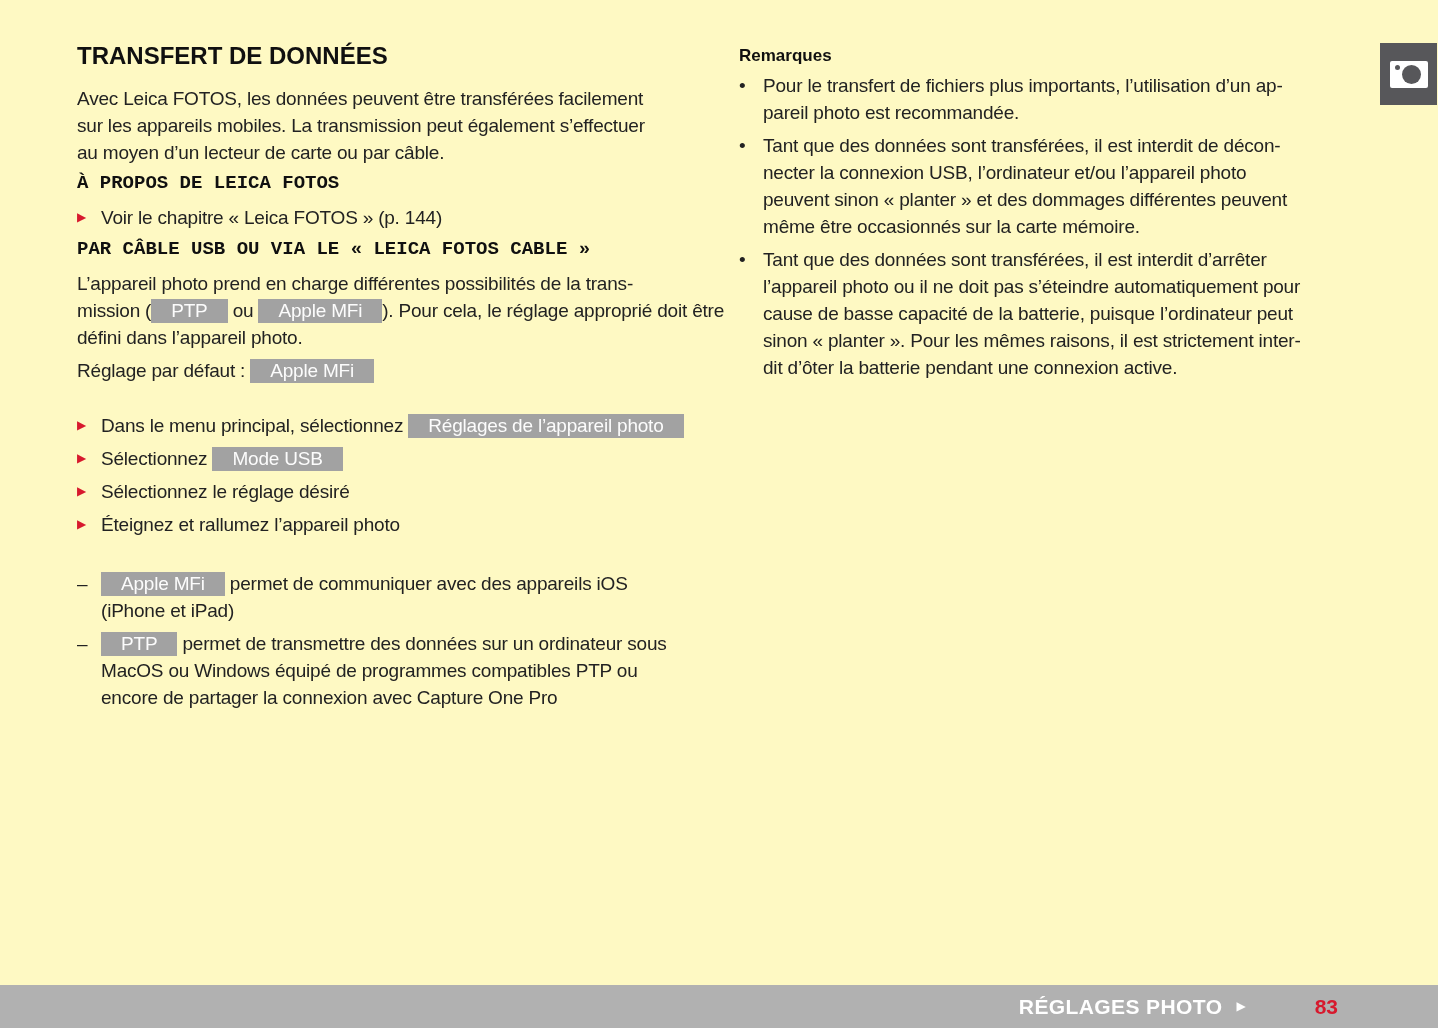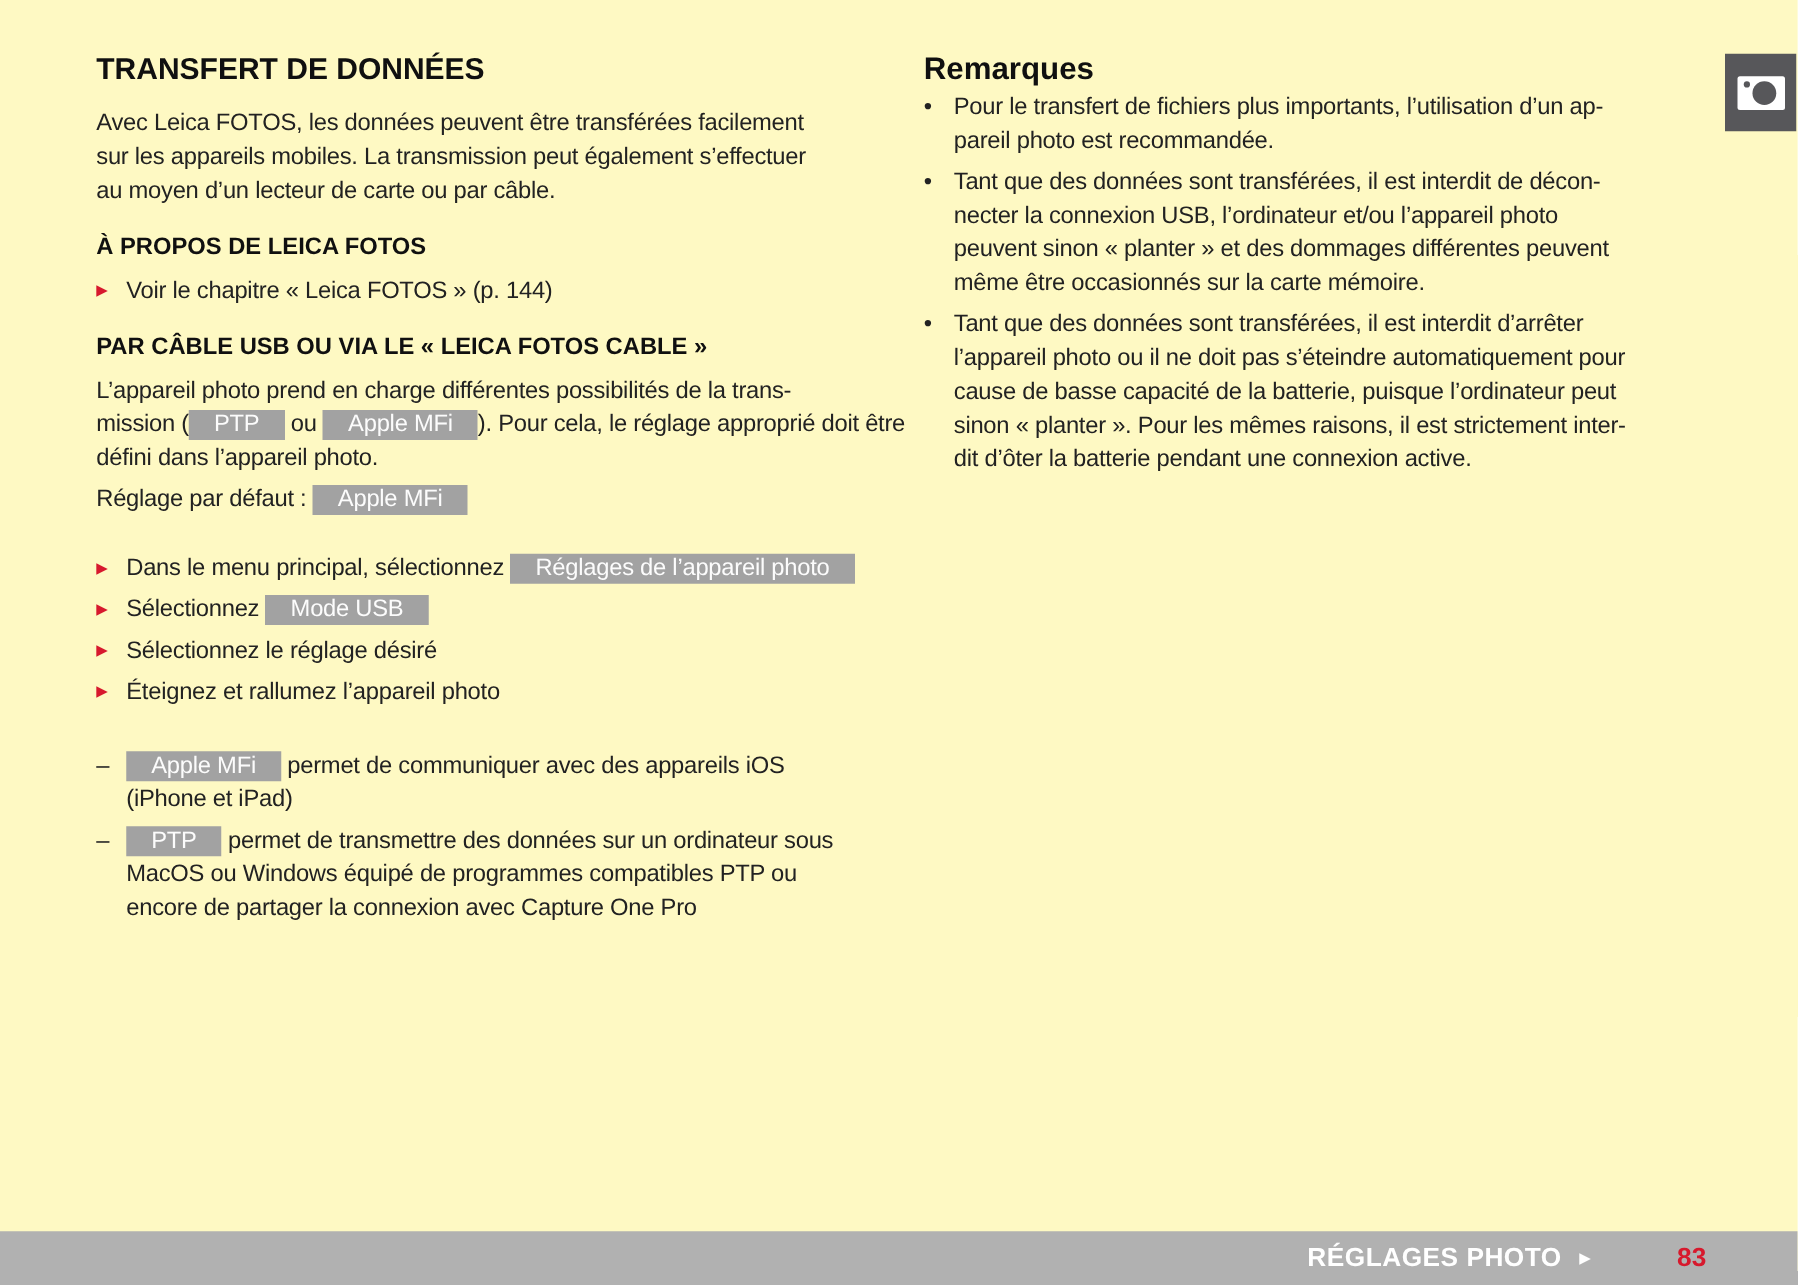--- a/index.html
+++ b/index.html
@@ -17,29 +17,29 @@
   .col-left  { left:77px;  width:648px; }
   .col-right { left:739px; width:650px; }
 
   
   .page-title {
     font-size:24px; line-height:28px; font-weight:700;
     color:#101010; letter-spacing:0; margin-bottom:15px;
   }
   .sub-heading {
     font-size:19px; line-height:24px; font-weight:700;
-    color:#101010; margin:20px 0 9px;
+    color:#101010; margin:5px 0 9px;font-family:Liberation Mono, monospace;
   }
   .body-text {
     font-size:19px; line-height:27px; letter-spacing:-0.2px;
     color:#222222;
   }
   .pre { white-space:pre-line; }
   .remarks-heading {
-    font-size:25px; line-height:27px; font-weight:700;
+    font-size:17px; line-height:27px; font-weight:700;
     color:#101010; margin-bottom:3px;
   }
 
   
   .menu {
     background:#a2a2a2; color:#fcfcfc;
     padding:1px 20px 2px; white-space:pre;
   }
 
   
@@ -73,21 +73,21 @@
   .cam-dot {
     position:absolute; width:5px; height:5px; border-radius:50%;
     background:#57575a; top:4px; left:5px;
   }
 
   
   .footer-bar {
     position:absolute; left:0; right:0; bottom:0; height:43px;
     background:#b1b1b1;
     display:flex; align-items:center; justify-content:flex-end;
-    padding-right:73px;
+    padding-right:100px;
   }
   .crumb {
     color:#ffffff; font-size:21px; font-weight:700; letter-spacing:0.4px;
   }
   .crumb-sep {
     color:#ffffff; font-size:12px; margin:0 14px; transform:translateY(-1px);
   }
   .page-number {
     color:#d7192d; font-size:21px; font-weight:700; margin-left:55px;
   }

